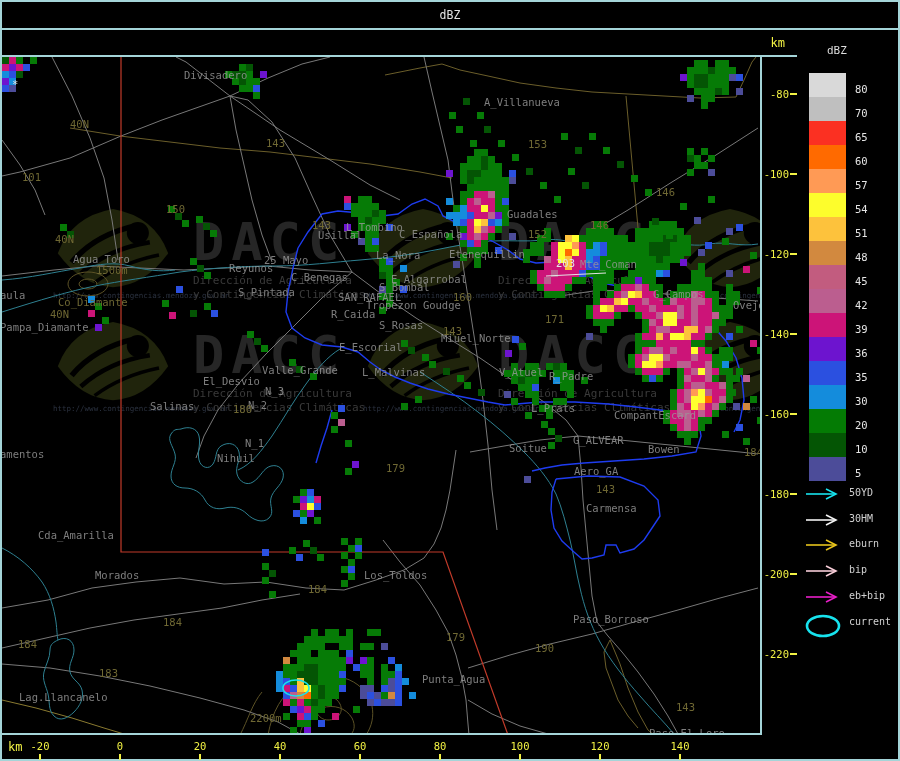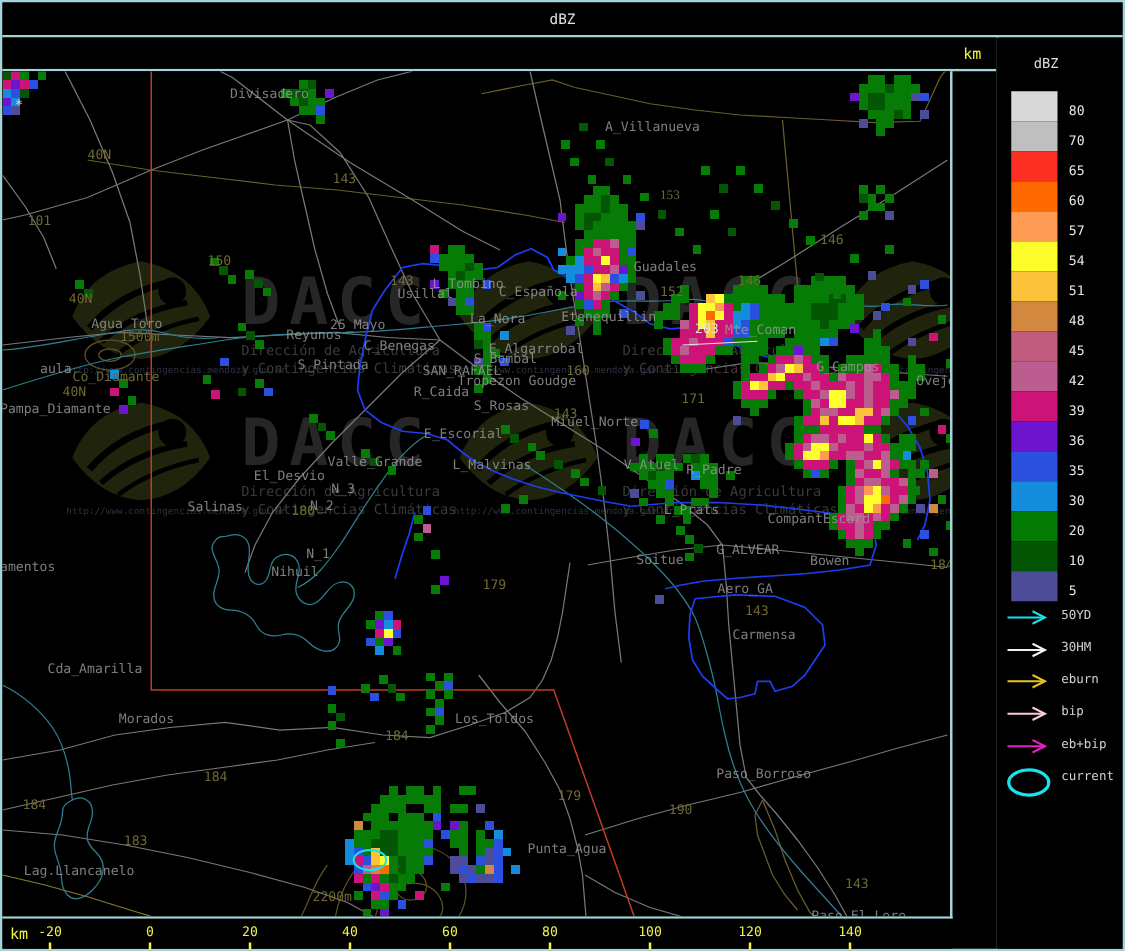--- a/index.html
+++ b/index.html
@@ -1177,21 +1177,21 @@
       <g id="track-overlay">
           <line x1="546" y1="276" x2="606" y2="273" stroke="#e4e4e4" stroke-width="1"></line>
           <ellipse cx="296" cy="688" rx="13" ry="8" fill="none" stroke="#17e3ee" stroke-width="1.6"></ellipse>
         </g>
     </svg>
 
     <div id="map-labels">
         <div class="lbl lbl-city" style="left: 182px; top: 12px;">Divisadero</div>
         <div class="lbl lbl-city" style="left: 482px; top: 39px;">A_Villanueva</div>
         <div class="lbl lbl-city" style="left: 71px; top: 196px;">Agua_Toro</div>
-        <div class="lbl lbl-city" style="left: -2px; top: 232px; margin-left: 32px;">aula</div>
+        <div class="lbl lbl-city" style="left: -2px; top: 232px;">aula</div>
         <div class="lbl lbl-city" style="left: -2px; top: 264px;">Pampa_Diamante</div>
         <div class="lbl lbl-city" style="left: -2px; top: 391px;">amentos</div>
         <div class="lbl lbl-city" style="left: 36px; top: 472px;">Cda_Amarilla</div>
         <div class="lbl lbl-city" style="left: 93px; top: 512px;">Morados</div>
         <div class="lbl lbl-city" style="left: 17px; top: 634px;">Lag.Llancanelo</div>
         <div class="lbl lbl-city" style="left: 362px; top: 512px;">Los_Toldos</div>
         <div class="lbl lbl-city" style="left: 420px; top: 616px;">Punta_Agua</div>
         <div class="lbl lbl-city" style="left: 571px; top: 556px;">Paso_Borroso</div>
         <div class="lbl lbl-city" style="left: 647px; top: 670px;">Paso_El_Loro</div>
         <div class="lbl lbl-city" style="left: 316px; top: 172px;">Usillal</div>
@@ -1249,29 +1249,47 @@
         <div class="lbl lbl-route" style="left: 384px; top: 405px;">179</div>
         <div class="lbl lbl-route" style="left: 444px; top: 574px;">179</div>
         <div class="lbl lbl-route" style="left: 533px; top: 585px;">190</div>
         <div class="lbl lbl-route" style="left: 306px; top: 526px;">184</div>
         <div class="lbl lbl-route" style="left: 16px; top: 581px;">184</div>
         <div class="lbl lbl-route" style="left: 161px; top: 559px;">184</div>
         <div class="lbl lbl-route" style="left: 97px; top: 610px;">183</div>
         <div class="lbl lbl-route" style="left: 248px; top: 655px;">2200m</div>
         <div class="lbl lbl-route" style="left: 674px; top: 644px;">143</div>
         <div class="lbl lbl-route" style="left: 594px; top: 426px;">143</div>
-        <div class="lbl lbl-route" style="left: 526px; top: 94px; font-family: Liberation Serif, serif;">153</div>
+        <div class="lbl lbl-route" style="left: 526px; top: 81px;">153</div>
         <div class="lbl lbl-route" style="left: 654px; top: 129px;">146</div>
         <div class="lbl lbl-route" style="left: 588px; top: 162px;">146</div>
         <div class="lbl lbl-route" style="left: 742px; top: 389px;">184</div>
         <div class="lbl lbl-white" style="left: 10px; top: 21px;">*</div>
         <div class="lbl lbl-white" style="left: 554px; top: 200px;">203</div>
       </div>
   </div>
 
+  <div id="right-axis">
+      <div class="raxis-lbl" style="top: 31px;">-80</div>
+      <div class="raxis-tick" style="top: 36px;"></div>
+      <div class="raxis-lbl" style="top: 111px;">-100</div>
+      <div class="raxis-tick" style="top: 116px;"></div>
+      <div class="raxis-lbl" style="top: 191px;">-120</div>
+      <div class="raxis-tick" style="top: 196px;"></div>
+      <div class="raxis-lbl" style="top: 271px;">-140</div>
+      <div class="raxis-tick" style="top: 276px;"></div>
+      <div class="raxis-lbl" style="top: 351px;">-160</div>
+      <div class="raxis-tick" style="top: 356px;"></div>
+      <div class="raxis-lbl" style="top: 431px;">-180</div>
+      <div class="raxis-tick" style="top: 436px;"></div>
+      <div class="raxis-lbl" style="top: 511px;">-200</div>
+      <div class="raxis-tick" style="top: 516px;"></div>
+      <div class="raxis-lbl" style="top: 591px;">-220</div>
+      <div class="raxis-tick" style="top: 596px;"></div>
+    </div>
 
   <div id="bottom-axis">
     <div id="km-bottom">km</div>
   <div class="baxis-lbl" style="left: 38px;">-20</div>
       <div class="baxis-tick" style="left: 37px;"></div>
       <div class="baxis-lbl" style="left: 118px;">0</div>
       <div class="baxis-tick" style="left: 117px;"></div>
       <div class="baxis-lbl" style="left: 198px;">20</div>
       <div class="baxis-tick" style="left: 197px;"></div>
       <div class="baxis-lbl" style="left: 278px;">40</div>

